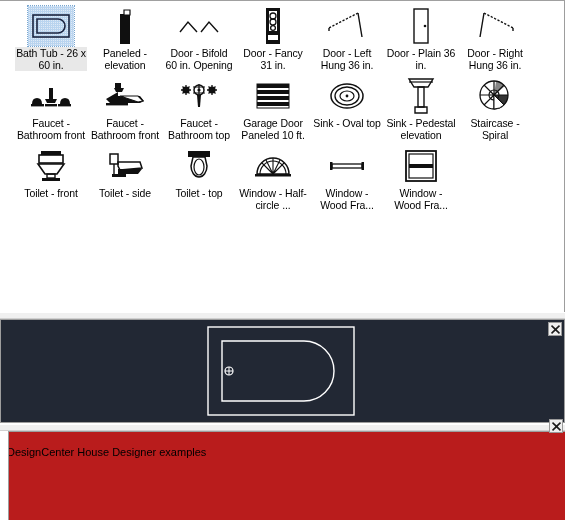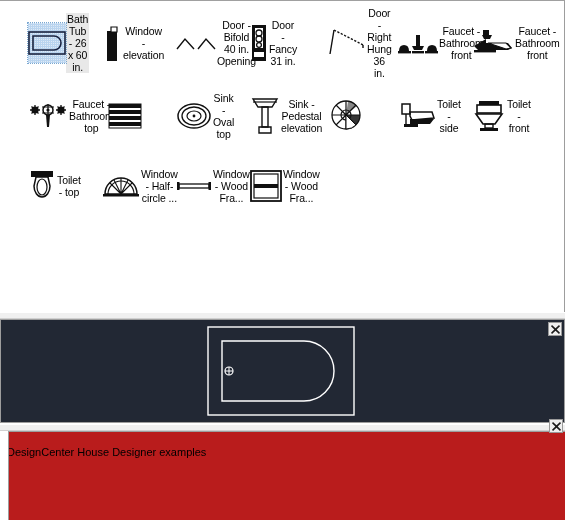--- a/index.html
+++ b/index.html
@@ -31,21 +31,21 @@
     left: 0; top: 2px;
     width: 520px;
     display: flex;
     flex-wrap: wrap;
     align-content: flex-start;
   }
   .grid-item {
     width: 74px;
     min-height: 70px;
     display: flex;
-    flex-direction: row;
+    flex-direction: column;
     align-items: center;
     padding-top: 3px;
     cursor: default;
     padding-left: 28px;
   }
   .grid-item .thumb {
     width: 46px;
     height: 40px;
     display: flex;
     align-items: center;
@@ -163,43 +163,62 @@
           </div>
           <div class="caption">Bath Tub - 26 x 60 in.</div>
         </div>
         <div class="grid-item">
           <div class="thumb">
             <svg width="20" height="38" viewBox="0 0 20 38">
               <path d="M5 5 L5 37 L15 37 L15 3 L9 3 L9 7 L5 7 Z" fill="#101010"></path>
               <path d="M9 3 L15 3 L15 8 L9 8 Z" fill="#ffffff" stroke="#101010" stroke-width="1.2"></path>
             </svg>
           </div>
-          <div class="caption">Window - elevation</div>
+          <div class="caption">Paneled - elevation</div>
         </div>
         <div class="grid-item">
           <div class="thumb">
             <svg width="40" height="16" viewBox="0 0 40 16">
               <path d="M1 14 L9 4 L18 14" fill="none" stroke="#101010" stroke-width="1.4"></path>
               <path d="M22 14 L30 4 L39 14" fill="none" stroke="#101010" stroke-width="1.4"></path>
             </svg>
           </div>
-          <div class="caption">Door - Bifold 40 in. Opening</div>
+          <div class="caption">Door - Bifold 60 in. Opening</div>
         </div>
         <div class="grid-item">
           <div class="thumb">
             <svg width="18" height="38" viewBox="0 0 18 38">
               <rect x="2" y="1" width="14" height="36" fill="#101010"></rect>
               <rect x="5" y="4" width="8" height="20" fill="#ffffff"></rect>
               <circle cx="9" cy="9" r="3" fill="none" stroke="#101010" stroke-width="1.3"></circle>
               <circle cx="9" cy="15" r="3" fill="none" stroke="#101010" stroke-width="1.3"></circle>
               <circle cx="9" cy="21" r="2.4" fill="none" stroke="#101010" stroke-width="1.3"></circle>
               <rect x="4" y="28" width="10" height="5" fill="#ffffff"></rect>
             </svg>
           </div>
           <div class="caption">Door - Fancy 31 in.</div>
+        </div>
+        <div class="grid-item">
+          <div class="thumb">
+            <svg width="42" height="30" viewBox="0 0 42 30">
+              <line x1="32" y1="2" x2="36" y2="26" stroke="#101010" stroke-width="1.4"></line>
+              <line x1="32" y1="2" x2="3" y2="17" stroke="#101010" stroke-width="1.4" stroke-dasharray="2.2 1.6"></line>
+              <line x1="3" y1="17" x2="3" y2="20" stroke="#101010" stroke-width="1.4"></line>
+            </svg>
+          </div>
+          <div class="caption">Door - Left Hung 36 in.</div>
+        </div>
+        <div class="grid-item">
+          <div class="thumb">
+            <svg width="20" height="36" viewBox="0 0 20 36">
+              <rect x="3" y="1" width="14" height="34" fill="none" stroke="#101010" stroke-width="1.4"></rect>
+              <circle cx="14" cy="18" r="1.3" fill="#101010"></circle>
+            </svg>
+          </div>
+          <div class="caption">Door - Plain 36 in.</div>
         </div>
         <div class="grid-item">
           <div class="thumb">
             <svg width="42" height="30" viewBox="0 0 42 30">
               <line x1="10" y1="2" x2="6" y2="26" stroke="#101010" stroke-width="1.4"></line>
               <line x1="10" y1="2" x2="39" y2="17" stroke="#101010" stroke-width="1.4" stroke-dasharray="2.2 1.6"></line>
               <line x1="39" y1="17" x2="39" y2="20" stroke="#101010" stroke-width="1.4"></line>
             </svg>
           </div>
           <div class="caption">Door - Right Hung 36 in.</div>
@@ -248,20 +267,21 @@
         <div class="grid-item">
           <div class="thumb">
             <svg width="34" height="26" viewBox="0 0 34 26">
               <rect x="1" y="1" width="32" height="24" fill="#ffffff" stroke="#101010" stroke-width="1"></rect>
               <rect x="1" y="1" width="32" height="4" fill="#101010"></rect>
               <rect x="1" y="7" width="32" height="4" fill="#101010"></rect>
               <rect x="1" y="13" width="32" height="4" fill="#101010"></rect>
               <rect x="1" y="19" width="32" height="4" fill="#101010"></rect>
             </svg>
           </div>
+          <div class="caption">Garage Door Paneled 10 ft.</div>
         </div>
         <div class="grid-item">
           <div class="thumb">
             <svg width="36" height="28" viewBox="0 0 36 28">
               <ellipse cx="18" cy="14" rx="16" ry="12" fill="none" stroke="#101010" stroke-width="1.5"></ellipse>
               <ellipse cx="18" cy="14" rx="12" ry="9" fill="none" stroke="#101010" stroke-width="1.3"></ellipse>
               <ellipse cx="18" cy="14" rx="7" ry="5" fill="none" stroke="#101010" stroke-width="1.2"></ellipse>
               <circle cx="18" cy="14" r="1.4" fill="#101010"></circle>
             </svg>
           </div>
@@ -282,44 +302,45 @@
           <div class="thumb">
             <svg width="34" height="34" viewBox="0 0 34 34">
               <circle cx="16" cy="16" r="14" fill="none" stroke="#101010" stroke-width="1.3"></circle>
               <circle cx="16" cy="16" r="5" fill="none" stroke="#101010" stroke-width="1.2"></circle>
               <path d="M16 16 L16 2 M16 16 L26 6 M16 16 L30 16 M16 16 L26 26 M16 16 L16 30 M16 16 L6 26 M16 16 L2 16 M16 16 L6 6" stroke="#101010" stroke-width="1.2"></path>
               <path d="M16 16 L30 16 A14 14 0 0 1 26 26 Z" fill="#101010" opacity="0.85"></path>
               <path d="M16 16 L26 26 A14 14 0 0 1 16 30 Z" fill="#ffffff" stroke="#101010" stroke-width="1"></path>
               <path d="M18 2.2 A14 14 0 0 1 27 7 L16 16 Z" fill="#101010" opacity="0.5"></path>
             </svg>
           </div>
+          <div class="caption">Staircase - Spiral</div>
+        </div>
+        <div class="grid-item">
+          <div class="thumb">
+            <svg width="34" height="32" viewBox="0 0 34 32">
+              <rect x="7" y="1" width="20" height="4" fill="#101010"></rect>
+              <rect x="5" y="5" width="24" height="8" fill="none" stroke="#101010" stroke-width="1.6"></rect>
+              <path d="M4 14 L30 14 L23 24 L11 24 Z" fill="none" stroke="#101010" stroke-width="1.6"></path>
+              <rect x="13" y="24" width="8" height="4" fill="none" stroke="#101010" stroke-width="1.4"></rect>
+              <rect x="8" y="28" width="18" height="3" fill="#101010"></rect>
+            </svg>
+          </div>
+          <div class="caption">Toilet - front</div>
         </div>
         <div class="grid-item">
           <div class="thumb">
             <svg width="38" height="28" viewBox="0 0 38 28">
               <path d="M4 2 L12 2 L12 12 L4 12 Z" fill="none" stroke="#101010" stroke-width="1.5"></path>
               <path d="M12 10 L34 10 L36 16 L14 18 L12 14 Z" fill="none" stroke="#101010" stroke-width="1.5"></path>
               <path d="M12 17 L36 17 L32 22 L12 22 Z" fill="#101010"></path>
               <rect x="6" y="22" width="14" height="3" fill="#101010"></rect>
               <path d="M8 12 L8 22" stroke="#101010" stroke-width="1.4"></path>
             </svg>
           </div>
           <div class="caption">Toilet - side</div>
-        </div>
-        <div class="grid-item">
-          <div class="thumb">
-            <svg width="34" height="32" viewBox="0 0 34 32">
-              <rect x="7" y="1" width="20" height="4" fill="#101010"></rect>
-              <rect x="5" y="5" width="24" height="8" fill="none" stroke="#101010" stroke-width="1.6"></rect>
-              <path d="M4 14 L30 14 L23 24 L11 24 Z" fill="none" stroke="#101010" stroke-width="1.6"></path>
-              <rect x="13" y="24" width="8" height="4" fill="none" stroke="#101010" stroke-width="1.4"></rect>
-              <rect x="8" y="28" width="18" height="3" fill="#101010"></rect>
-            </svg>
-          </div>
-          <div class="caption">Toilet - front</div>
         </div>
         <div class="grid-item">
           <div class="thumb">
             <svg width="28" height="32" viewBox="0 0 28 32">
               <rect x="3" y="1" width="22" height="6" fill="#101010"></rect>
               <path d="M8 7 L20 7 L22 16 A8 11 0 0 1 6 16 Z" fill="none" stroke="#101010" stroke-width="1.5"></path>
               <ellipse cx="14" cy="17" rx="5" ry="8" fill="none" stroke="#101010" stroke-width="1.2"></ellipse>
             </svg>
           </div>
           <div class="caption">Toilet - top</div>

